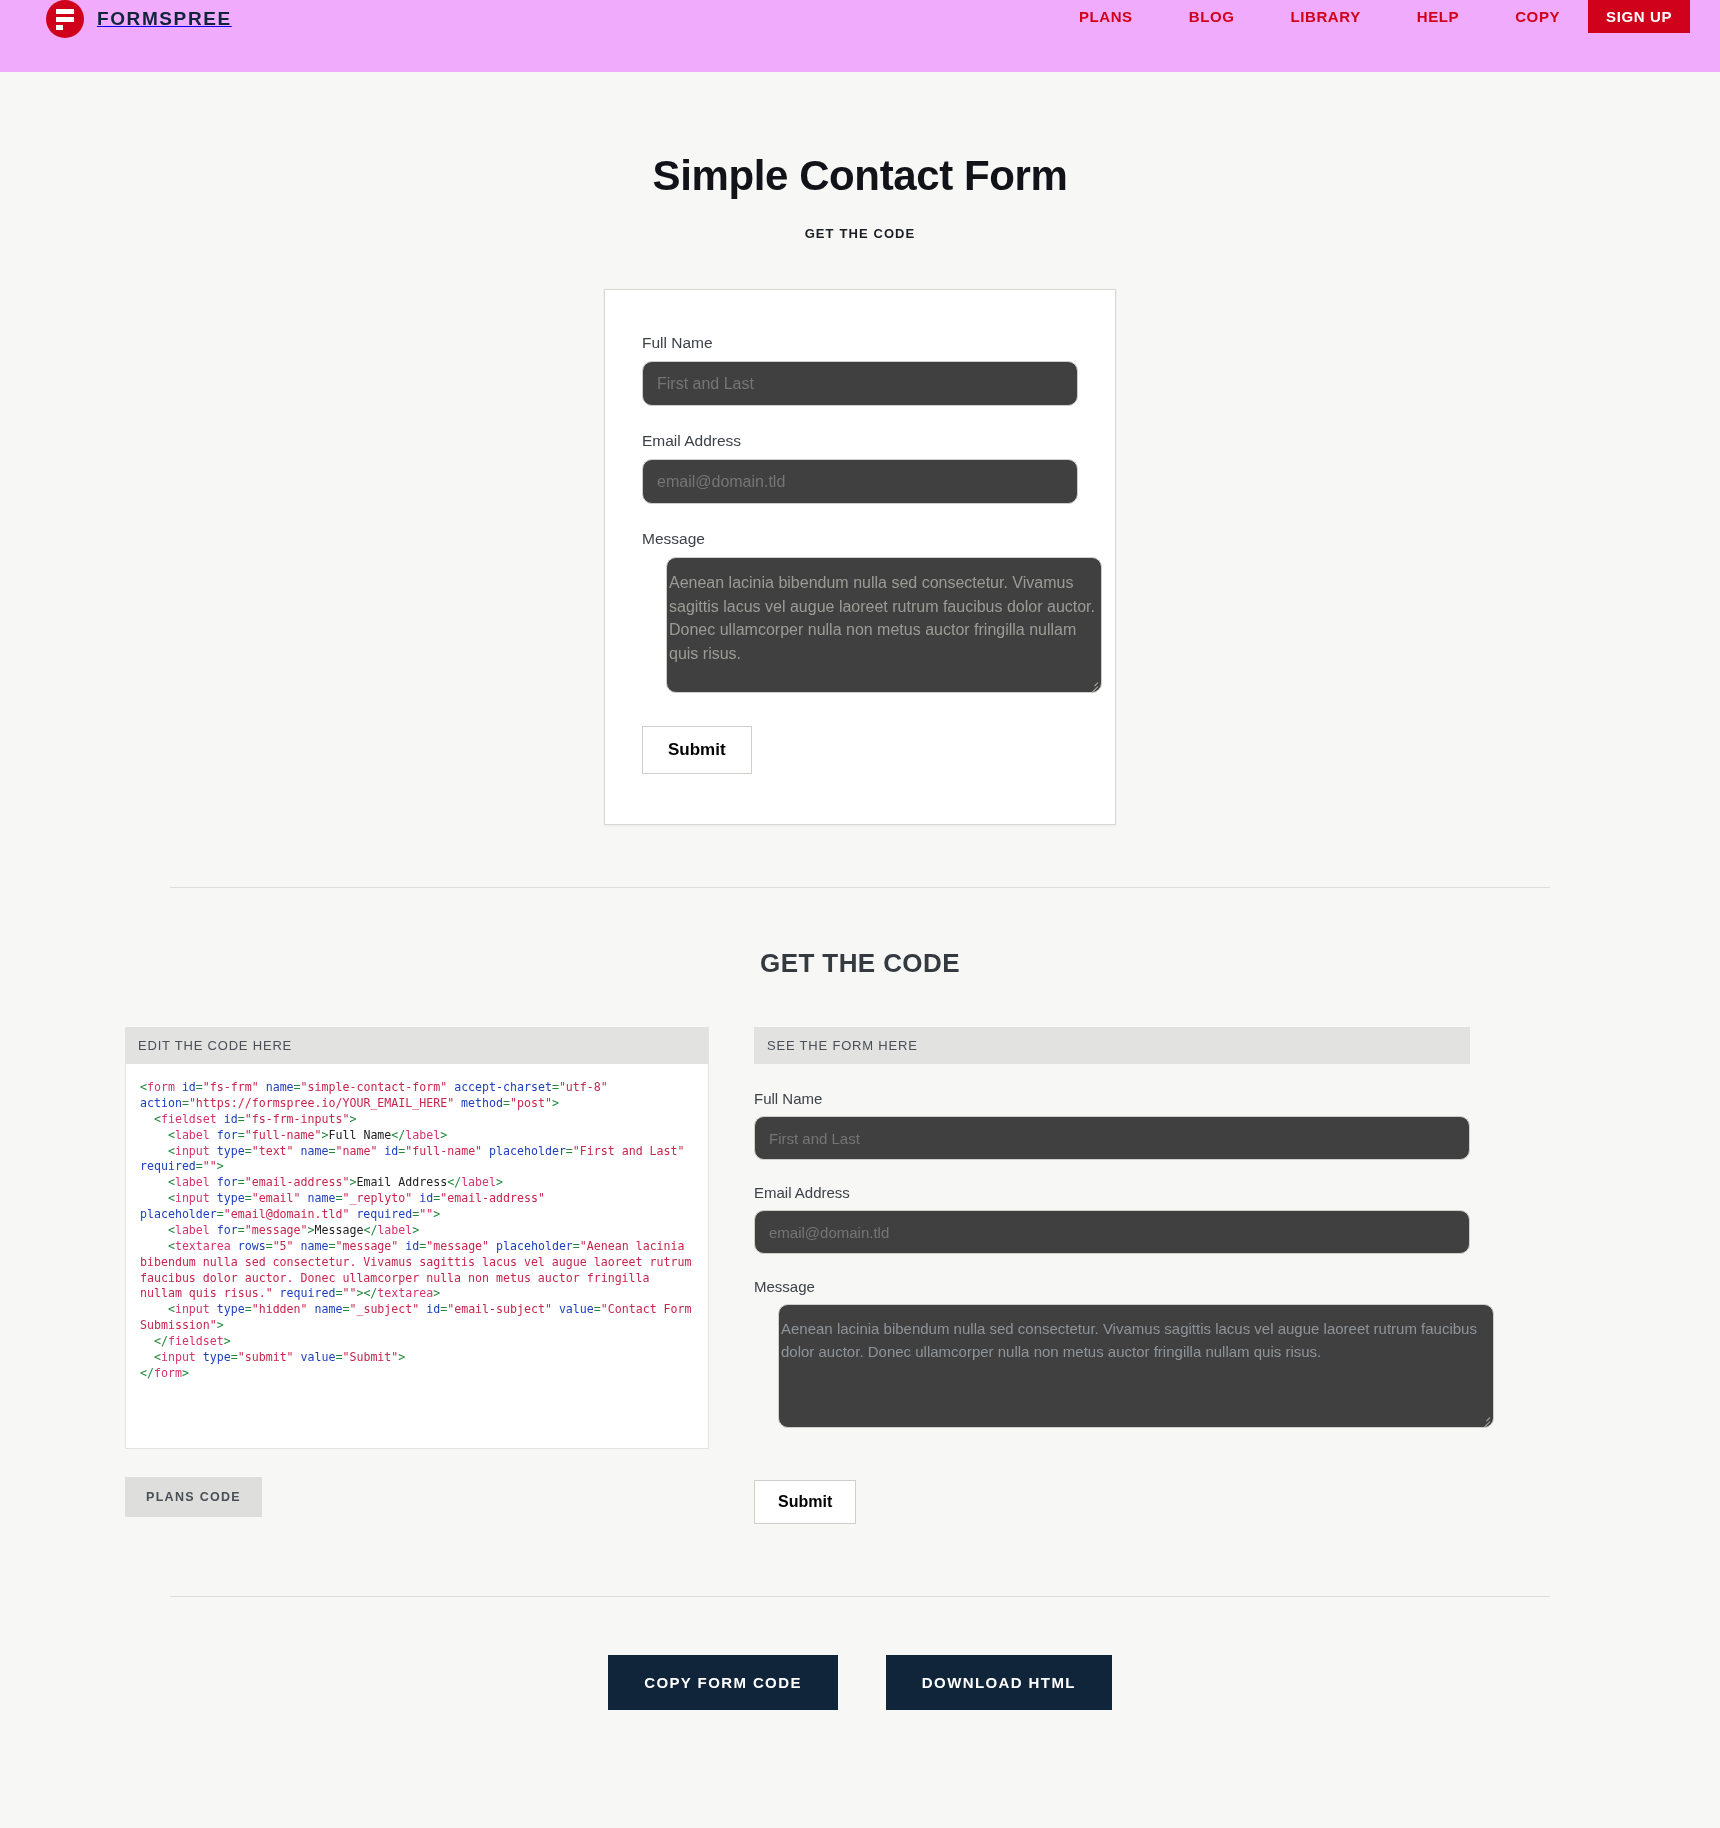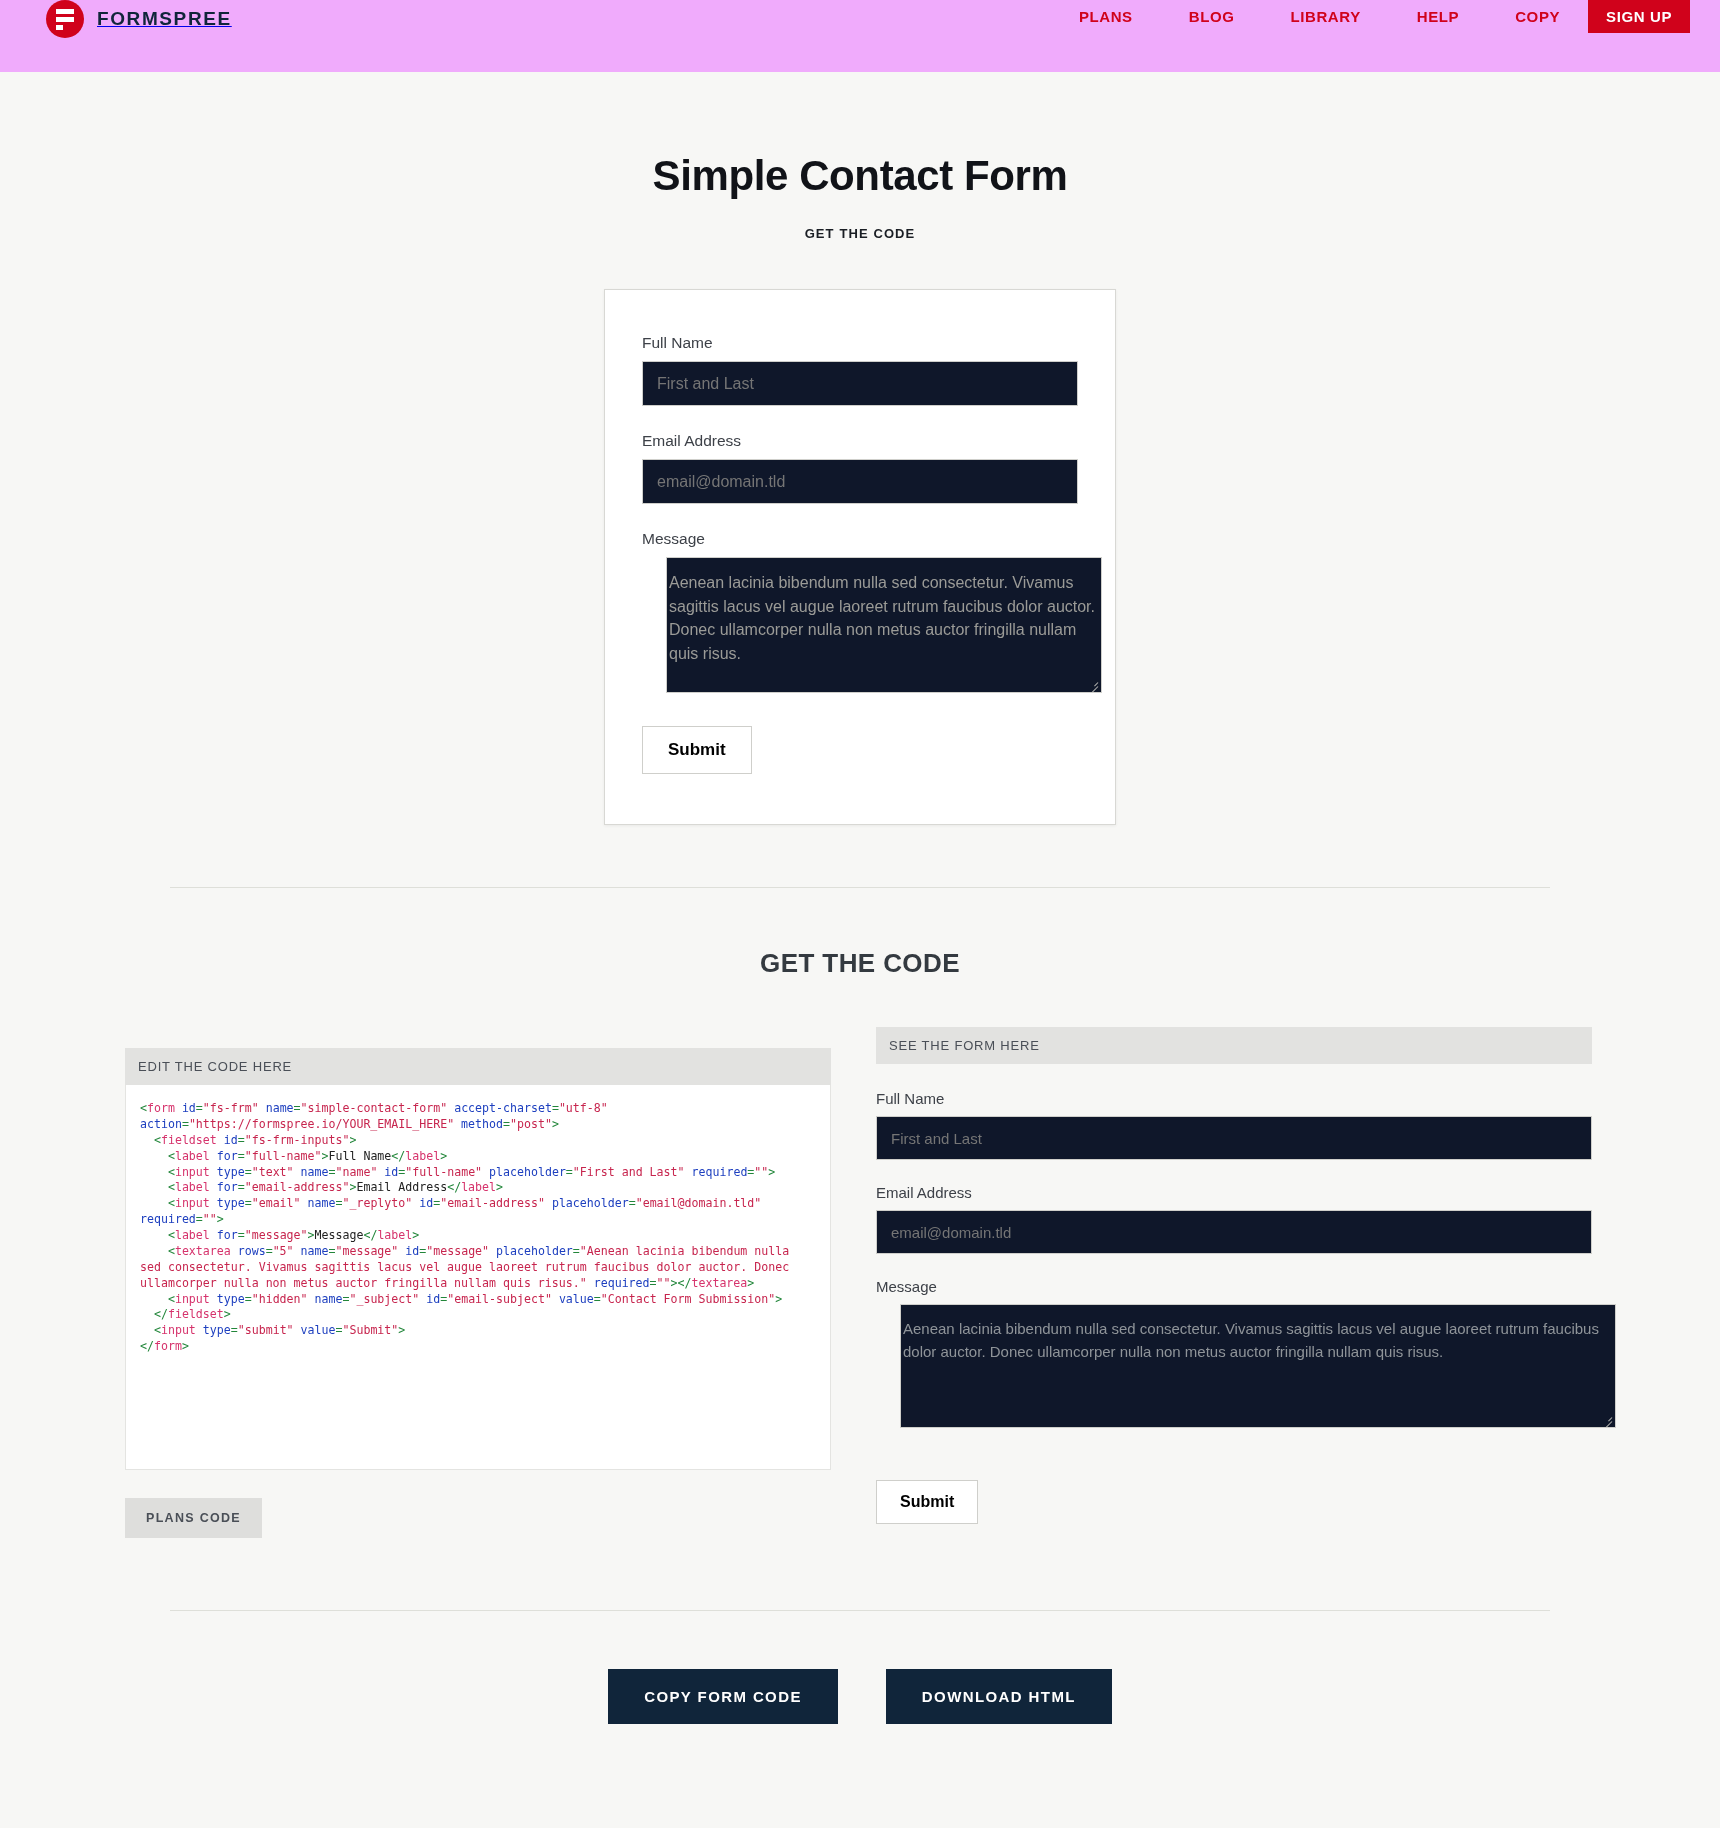--- a/index.html
+++ b/index.html
@@ -97,27 +97,27 @@
   .fld:last-of-type { margin-bottom: 0; }
   .fld label {
     display: block;
     font-size: 15.5px;
     color: #3d4148;
     margin-bottom: 9px;
   }
   .fld .ctl {
     width: 100%;
     border: 1px solid #cfcfcb;
-    background: #0f172a;
+    background: #404040;
     font-family: "Liberation Sans", sans-serif;
     font-size: 16px;
     color: #9b9b97;
     padding: 12px 14px;
     display: block;
-    border-radius: 0;
+    border-radius: 10px;
   }
   .fld input.ctl { height: 45px; }
   .fld .ta {
     height: 136px;
     line-height: 1.47;
     overflow: hidden;
     position: relative;
     padding: 13px 2px;
     margin-left: 24px;
   }
@@ -164,21 +164,21 @@
     letter-spacing: 0.4px;
     color: #343a40;
   }
   .panels {
     display: flex;
     gap: 45px;
     width: 1470px;
     margin: 48px auto 0;
     padding: 0 0 0 0;
   }
-  .panel-left  { width: 706px; margin-top: 21px; }
+  .panel-left  { width: 584px; }
   .panel-right { width: 716px; }
   .panel-head {
     background: #e2e2e0;
     color: #4a4f57;
     font-size: 13px;
     letter-spacing: 0.8px;
     padding: 11px 13px;
   }
   .code-box {
     background: #ffffff;

